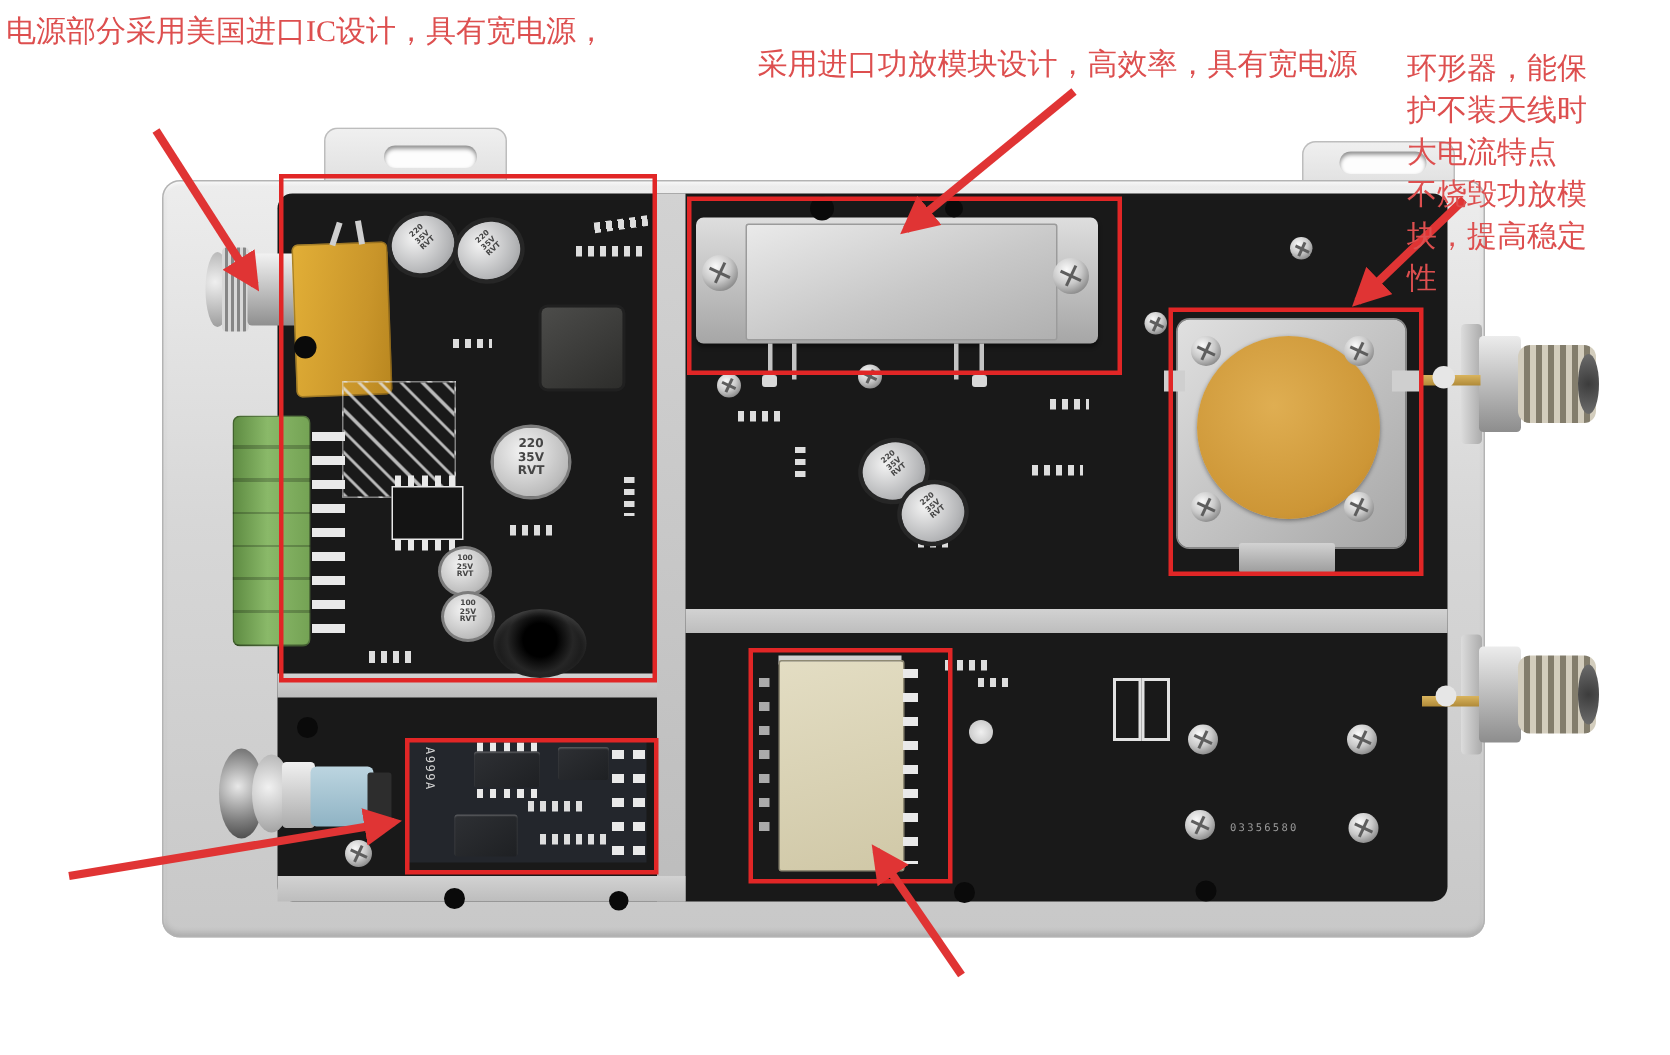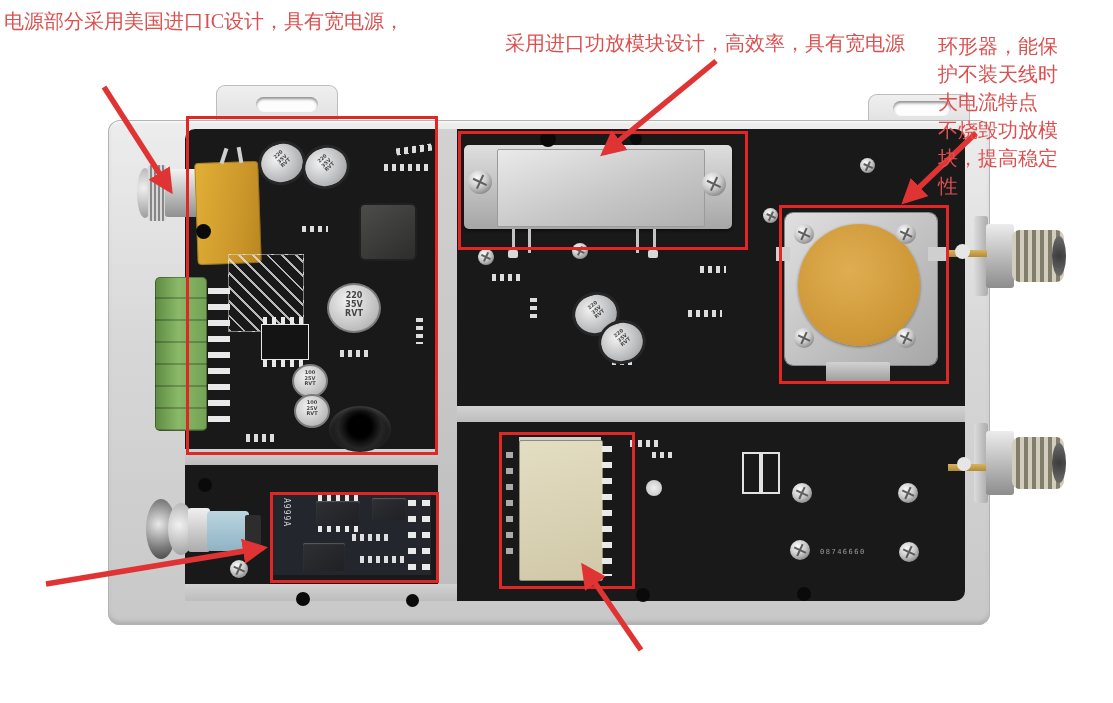--- a/index.html
+++ b/index.html
@@ -204,21 +204,21 @@
   <div class="abs pins-v" style="left:422px;top:500px;width:8px;height:70px;"></div>
 
   <div class="abs" style="left:519px;top:437px;width:82px;height:6px;background:#cfcfcf;"></div>
   <div class="abs" style="left:519px;top:440px;width:82px;height:139px;background:linear-gradient(165deg,#e3ddc3,#d0c8a7);border:1px solid #8f8a74;border-radius:2px;"></div>
   <div class="abs pins-v" style="left:602px;top:446px;width:10px;height:130px;"></div>
   <div class="abs pins-v" style="left:506px;top:452px;width:7px;height:110px;opacity:.7;"></div>
   <div class="abs" style="left:646px;top:480px;width:16px;height:16px;border-radius:50%;background:radial-gradient(circle,#f0f0f0,#bdbdbd);"></div>
   <div class="abs" style="left:742px;top:452px;width:15px;height:38px;border:2px solid #e2e2e2;"></div>
   <div class="abs" style="left:761px;top:452px;width:15px;height:38px;border:2px solid #e2e2e2;"></div>
 
-  <div class="abs" style="left:820px;top:548px;font-family:'DejaVu Sans Mono',monospace;font-size:7px;color:#9a9a9a;letter-spacing:1.5px;">08746660</div>
+  <div class="abs" style="left:820px;top:548px;font-family:'DejaVu Sans Mono',monospace;font-size:7px;color:#9a9a9a;letter-spacing:1.5px;">03356580</div>
 
   <div class="abs screw" style="left:572px;top:243px;width:16px;height:16px;"></div>
   <div class="abs screw" style="left:478px;top:249px;width:16px;height:16px;"></div>
   <div class="abs screw" style="left:860px;top:158px;width:15px;height:15px;"></div>
   <div class="abs screw" style="left:763px;top:208px;width:15px;height:15px;"></div>
   <div class="abs screw" style="left:792px;top:483px;width:20px;height:20px;"></div>
   <div class="abs screw" style="left:898px;top:483px;width:20px;height:20px;"></div>
   <div class="abs screw" style="left:790px;top:540px;width:20px;height:20px;"></div>
   <div class="abs screw" style="left:899px;top:542px;width:20px;height:20px;"></div>
   <div class="abs screw" style="left:230px;top:560px;width:18px;height:18px;"></div>

